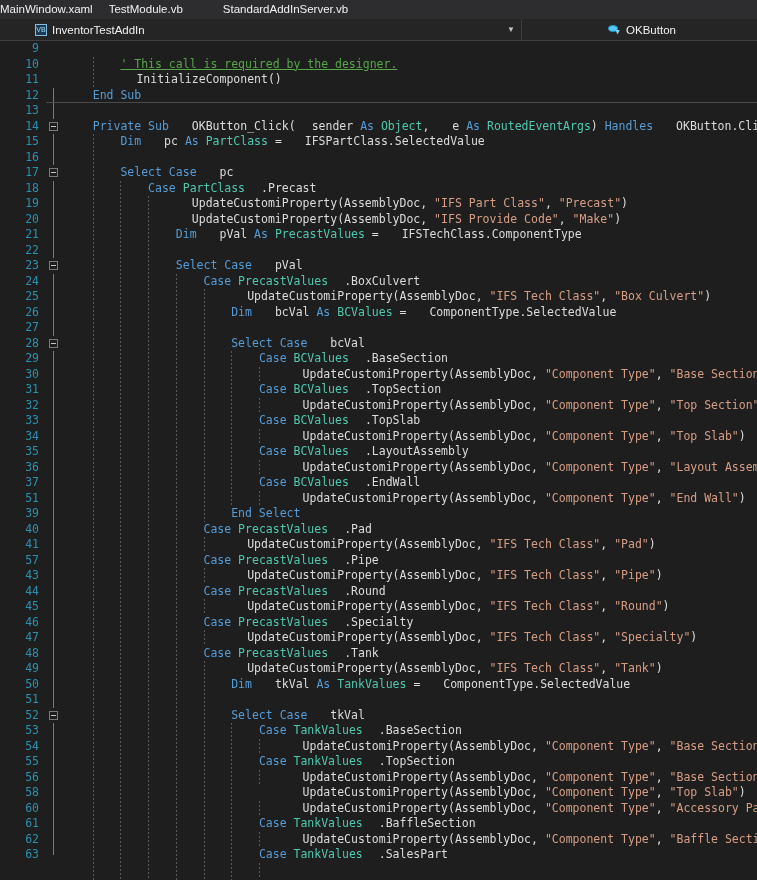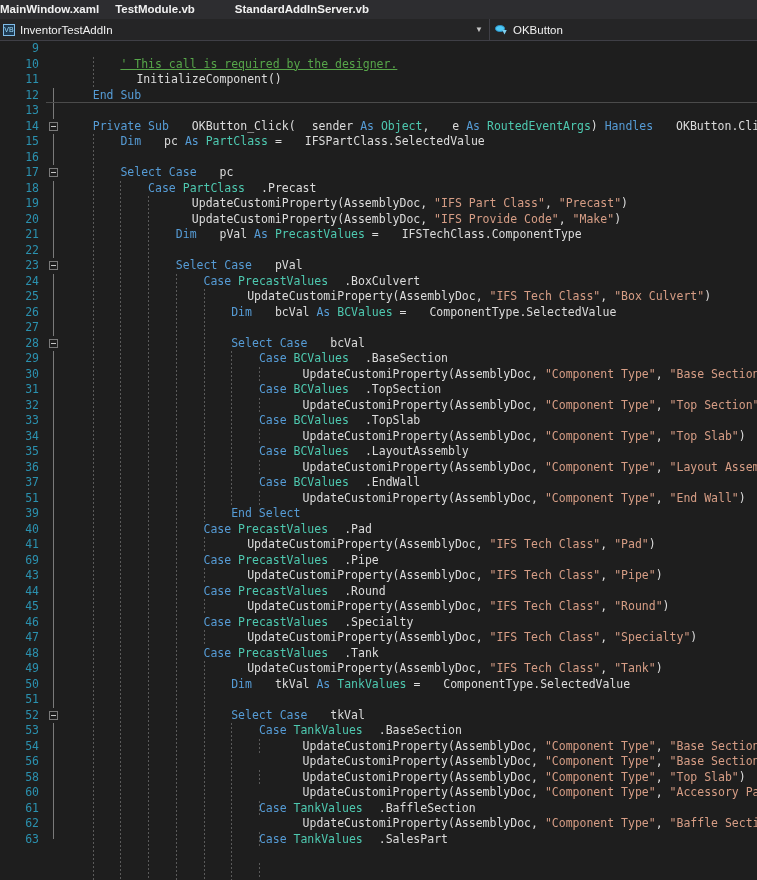--- a/index.html
+++ b/index.html
@@ -30,21 +30,21 @@
     background: #2D2D30;
     height: 19px;
     line-height: 19px;
     cursor: default;
   }
   .tab.first { margin-left: -8px; padding-left: 8px; }
   .tab.active {
     background: #007ACC;
     color: #FFFFFF;
   }
-  .tab .tab-label { padding-right: 2px; font-weight: bold; }
+  .tab .tab-label { padding-right: 2px; }
   .tab .tab-icon {
     display: inline-block;
     width: 13px; text-align: center;
     font-size: 10px;
     color: #FFFFFF;
     margin-left: 4px;
   }
   .tab .tab-icon.close { font-size: 12px; }
   .tab-gap { width: 24px; }
 
@@ -59,22 +59,22 @@
   .nav-combo {
     height: 22px;
     display: flex;
     align-items: center;
     flex: 0 0 auto;
     font-family: "Liberation Sans", sans-serif;
     font-size: 11.5px;
     color: #F1F1F1;
     position: relative;
   }
-  #nav-left { width: 489px; padding-left: 3px; }
-  #nav-right { flex: 1; border-left: 1px solid #3F3F46; padding-left: 5px; }
+  #nav-left { width: 489px; padding-left: 3px; margin-left: 32px; }
+  #nav-right { flex: 1; border-left: 1px solid #3F3F46; padding-left: 5px; justify-content: center; }
   .vb-icon {
     width: 12px; height: 12px;
     border: 1px solid #7FBCE8;
     background: #1E3A52;
     color: #9CDCFE;
     font-size: 7px;
     font-family: "Liberation Sans", sans-serif;
     line-height: 10px;
     text-align: center;
     margin-right: 5px;
@@ -241,33 +241,34 @@
     <div class="code-line"><div class="ln">32</div><div class="glyph"><div class="vline"></div></div><div class="codetext"><span>                                </span><span class="id">UpdateCustomiProperty(AssemblyDoc, </span><span class="str">"Component Type"</span><span class="pun">, </span><span class="str">"Top Section"</span><span class="pun">)</span></div></div>
     <div class="code-line"><div class="ln">33</div><div class="glyph"><div class="vline"></div></div><div class="codetext"><span>                            </span><span class="kw">Case </span><span class="typ">BCValues</span><span class="id">.TopSlab</span></div></div>
     <div class="code-line"><div class="ln">34</div><div class="glyph"><div class="vline"></div></div><div class="codetext"><span>                                </span><span class="id">UpdateCustomiProperty(AssemblyDoc, </span><span class="str">"Component Type"</span><span class="pun">, </span><span class="str">"Top Slab"</span><span class="pun">)</span></div></div>
     <div class="code-line"><div class="ln">35</div><div class="glyph"><div class="vline"></div></div><div class="codetext"><span>                            </span><span class="kw">Case </span><span class="typ">BCValues</span><span class="id">.LayoutAssembly</span></div></div>
     <div class="code-line"><div class="ln">36</div><div class="glyph"><div class="vline"></div></div><div class="codetext"><span>                                </span><span class="id">UpdateCustomiProperty(AssemblyDoc, </span><span class="str">"Component Type"</span><span class="pun">, </span><span class="str">"Layout Assembly"</span></div></div>
     <div class="code-line"><div class="ln">37</div><div class="glyph"><div class="vline"></div></div><div class="codetext"><span>                            </span><span class="kw">Case </span><span class="typ">BCValues</span><span class="id">.EndWall</span></div></div>
     <div class="code-line"><div class="ln">51</div><div class="glyph"><div class="vline"></div></div><div class="codetext"><span>                                </span><span class="id">UpdateCustomiProperty(AssemblyDoc, </span><span class="str">"Component Type"</span><span class="pun">, </span><span class="str">"End Wall"</span><span class="pun">)</span></div></div>
     <div class="code-line"><div class="ln">39</div><div class="glyph"><div class="vline"></div></div><div class="codetext"><span>                        </span><span class="kw">End Select</span></div></div>
     <div class="code-line"><div class="ln">40</div><div class="glyph"><div class="vline"></div></div><div class="codetext"><span>                    </span><span class="kw">Case </span><span class="typ">PrecastValues</span><span class="id">.Pad</span></div></div>
     <div class="code-line"><div class="ln">41</div><div class="glyph"><div class="vline"></div></div><div class="codetext"><span>                        </span><span class="id">UpdateCustomiProperty(AssemblyDoc, </span><span class="str">"IFS Tech Class"</span><span class="pun">, </span><span class="str">"Pad"</span><span class="pun">)</span></div></div>
-    <div class="code-line"><div class="ln">69</div><div class="glyph"><div class="vline"></div></div><div class="codetext"><span>                    </span><span class="kw">Case </span><span class="typ">PrecastValues</span><span class="id">.Pipe</span></div></div>
+    <div class="code-line"><div class="ln">57</div><div class="glyph"><div class="vline"></div></div><div class="codetext"><span>                    </span><span class="kw">Case </span><span class="typ">PrecastValues</span><span class="id">.Pipe</span></div></div>
     <div class="code-line"><div class="ln">43</div><div class="glyph"><div class="vline"></div></div><div class="codetext"><span>                        </span><span class="id">UpdateCustomiProperty(AssemblyDoc, </span><span class="str">"IFS Tech Class"</span><span class="pun">, </span><span class="str">"Pipe"</span><span class="pun">)</span></div></div>
     <div class="code-line"><div class="ln">44</div><div class="glyph"><div class="vline"></div></div><div class="codetext"><span>                    </span><span class="kw">Case </span><span class="typ">PrecastValues</span><span class="id">.Round</span></div></div>
     <div class="code-line"><div class="ln">45</div><div class="glyph"><div class="vline"></div></div><div class="codetext"><span>                        </span><span class="id">UpdateCustomiProperty(AssemblyDoc, </span><span class="str">"IFS Tech Class"</span><span class="pun">, </span><span class="str">"Round"</span><span class="pun">)</span></div></div>
     <div class="code-line"><div class="ln">46</div><div class="glyph"><div class="vline"></div></div><div class="codetext"><span>                    </span><span class="kw">Case </span><span class="typ">PrecastValues</span><span class="id">.Specialty</span></div></div>
     <div class="code-line"><div class="ln">47</div><div class="glyph"><div class="vline"></div></div><div class="codetext"><span>                        </span><span class="id">UpdateCustomiProperty(AssemblyDoc, </span><span class="str">"IFS Tech Class"</span><span class="pun">, </span><span class="str">"Specialty"</span><span class="pun">)</span></div></div>
     <div class="code-line"><div class="ln">48</div><div class="glyph"><div class="vline"></div></div><div class="codetext"><span>                    </span><span class="kw">Case </span><span class="typ">PrecastValues</span><span class="id">.Tank</span></div></div>
     <div class="code-line"><div class="ln">49</div><div class="glyph"><div class="vline"></div></div><div class="codetext"><span>                        </span><span class="id">UpdateCustomiProperty(AssemblyDoc, </span><span class="str">"IFS Tech Class"</span><span class="pun">, </span><span class="str">"Tank"</span><span class="pun">)</span></div></div>
     <div class="code-line"><div class="ln">50</div><div class="glyph"><div class="vline"></div></div><div class="codetext"><span>                        </span><span class="kw">Dim </span><span class="id">tkVal </span><span class="kw">As </span><span class="typ">TankValues</span><span class="pun"> = </span><span class="id">ComponentType.SelectedValue</span></div></div>
     <div class="code-line"><div class="ln">51</div><div class="glyph"><div class="vline"></div></div><div class="codetext"></div></div>
     <div class="code-line"><div class="ln">52</div><div class="glyph"><div class="fold"></div></div><div class="codetext"><span>                        </span><span class="kw">Select Case </span><span class="id">tkVal</span></div></div>
     <div class="code-line"><div class="ln">53</div><div class="glyph"><div class="vline"></div></div><div class="codetext"><span>                            </span><span class="kw">Case </span><span class="typ">TankValues</span><span class="id">.BaseSection</span></div></div>
     <div class="code-line"><div class="ln">54</div><div class="glyph"><div class="vline"></div></div><div class="codetext"><span>                                </span><span class="id">UpdateCustomiProperty(AssemblyDoc, </span><span class="str">"Component Type"</span><span class="pun">, </span><span class="str">"Base Section"</span><span class="pun">)</span></div></div>
+    <div class="code-line"><div class="ln">55</div><div class="glyph"><div class="vline"></div></div><div class="codetext"><span>                            </span><span class="kw">Case </span><span class="typ">TankValues</span><span class="id">.TopSection</span></div></div>
     <div class="code-line"><div class="ln">56</div><div class="glyph"><div class="vline"></div></div><div class="codetext"><span>                                </span><span class="id">UpdateCustomiProperty(AssemblyDoc, </span><span class="str">"Component Type"</span><span class="pun">, </span><span class="str">"Base Section"</span><span class="pun">)</span></div></div>
     <div class="code-line"><div class="ln">58</div><div class="glyph"><div class="vline"></div></div><div class="codetext"><span>                                </span><span class="id">UpdateCustomiProperty(AssemblyDoc, </span><span class="str">"Component Type"</span><span class="pun">, </span><span class="str">"Top Slab"</span><span class="pun">)</span></div></div>
     <div class="code-line"><div class="ln">60</div><div class="glyph"><div class="vline"></div></div><div class="codetext"><span>                                </span><span class="id">UpdateCustomiProperty(AssemblyDoc, </span><span class="str">"Component Type"</span><span class="pun">, </span><span class="str">"Accessory Package"</span></div></div>
     <div class="code-line"><div class="ln">61</div><div class="glyph"><div class="vline"></div></div><div class="codetext"><span>                            </span><span class="kw">Case </span><span class="typ">TankValues</span><span class="id">.BaffleSection</span></div></div>
     <div class="code-line"><div class="ln">62</div><div class="glyph"><div class="vline"></div></div><div class="codetext"><span>                                </span><span class="id">UpdateCustomiProperty(AssemblyDoc, </span><span class="str">"Component Type"</span><span class="pun">, </span><span class="str">"Baffle Section"</span></div></div>
     <div class="code-line"><div class="ln">63</div><div class="glyph"><div class="vline half-bot"></div></div><div class="codetext"><span>                            </span><span class="kw">Case </span><span class="typ">TankValues</span><span class="id">.SalesPart</span></div></div>
     <div class="guides">
       <div class="guide" style="left: 92.72px; top: 15.5px; height: 31px; bottom: auto;"></div>
       <div class="guide" style="left: 92.72px; top: 93px; height: 759.5px; bottom: auto;"></div>
       <div class="guide" style="left: 120.44px; top: 139.5px; height: 713px; bottom: auto;"></div>

